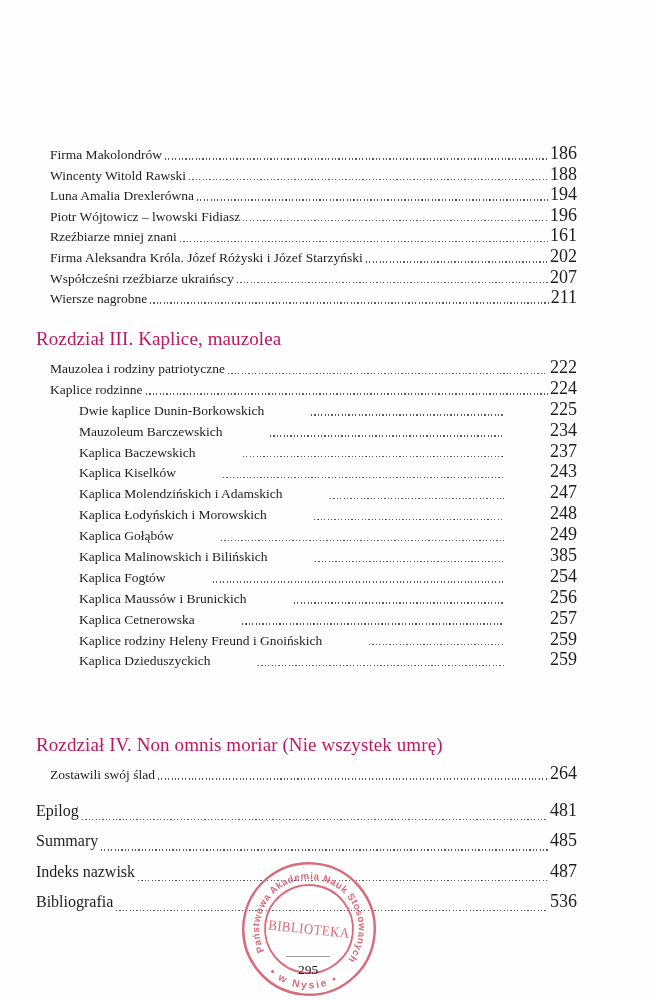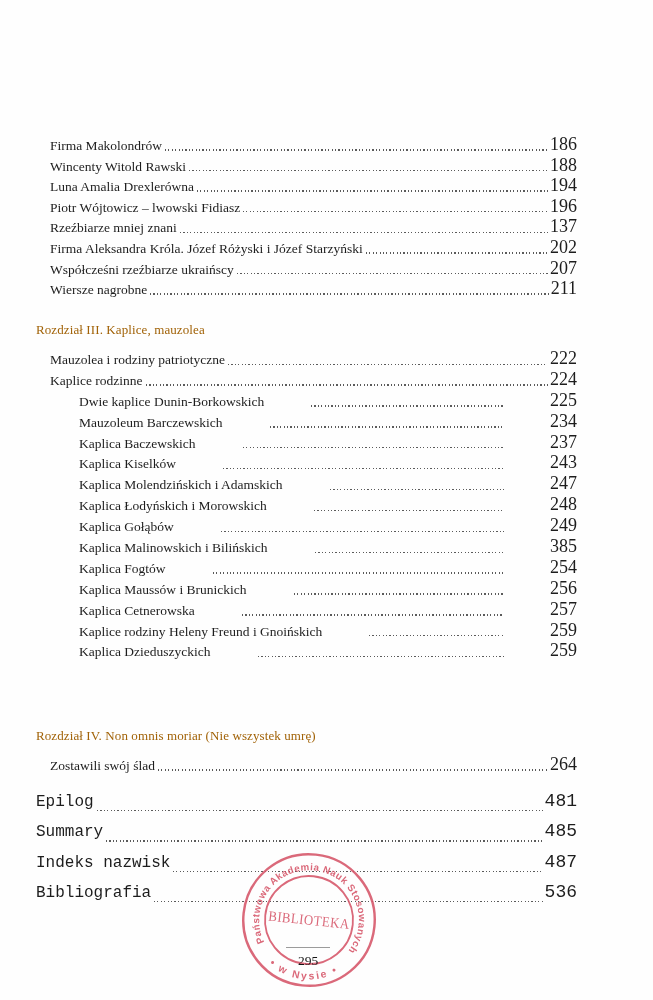--- a/index.html
+++ b/index.html
@@ -2,51 +2,51 @@
 <html style="--stamp-red: #d65568;"><head>
 <meta charset="utf-8">
 <style>
   html,body{margin:0;padding:0;}
   body{
     width:653px;height:1000px;position:relative;overflow:hidden;
     background:#fefefe;color:#1d1d1d;
     font-family:"Liberation Serif", serif;
     -webkit-font-smoothing:antialiased;
   }
-  .page{position:absolute;inset:0;background:#fefefe;}
+  .page{position:absolute;inset:0;background:#fefefe;margin-top:9px;}
 
   
   .list{position:absolute;left:50px;right:76px;}
   .row{display:flex;align-items:baseline;white-space:nowrap;}
   .lbl{font-size:13.5px;}
   .num{font-size:18px;}
   .dots{
     flex:1;align-self:flex-end;height:1.4px;margin:0 2px 4px 3px;
     background-image:repeating-linear-gradient(to right,#5a5a5a 0,#5a5a5a 1.1px,transparent 1.1px,transparent 3.4px);
   }
   .lvl2{padding-left:29px;gap:44px;}
 
   #list-s1{top:134px;}
   #list-s1 .row{height:20.6px;line-height:20.6px;}
 
   .chapter-heading{
-    position:absolute;left:36px;font-size:13px;line-height:19px;
-    letter-spacing:.1px;color:#a16207;white-space:nowrap;
+    position:absolute;left:36px;font-size:19px;line-height:19px;
+    letter-spacing:.1px;color:#be185d;white-space:nowrap;
   }
   #heading-ch3{top:320px;}
   #heading-ch4{top:726px;}
 
   #list-ch3{top:348px;}
   #list-ch3 .row{height:20.9px;line-height:20.9px;}
 
   #list-ch4{top:754px;}
   #list-ch4 .row{height:20.6px;line-height:20.6px;}
 
   #list-back{top:786px;left:36px;}
-  #list-back .row{height:30.3px;line-height:30.3px;font-family:Liberation Mono, monospace;}
+  #list-back .row{height:30.3px;line-height:30.3px;}
   #list-back .lbl{font-size:16px;}
   #list-back .dots{margin-bottom:5px;}
 
   
   .stamp{
     position:absolute;left:203px;top:814px;width:212px;height:212px;
     transform:rotate(6deg);opacity:.88;z-index:1;pointer-events:none;
   }
   .ring-outer{fill:none;stroke:var(--stamp-red,#d65568);stroke-width:2.3;}
   .ring-inner{fill:none;stroke:var(--stamp-red,#d65568);stroke-width:1.7;}
@@ -94,21 +94,21 @@
 
       <div class="row">
         <span class="lbl">Piotr Wójtowicz – lwowski Fidiasz</span>
         <span class="dots"></span>
         <span class="num">196</span>
       </div>
 
       <div class="row">
         <span class="lbl">Rzeźbiarze mniej znani</span>
         <span class="dots"></span>
-        <span class="num">137</span>
+        <span class="num">161</span>
       </div>
 
       <div class="row">
         <span class="lbl">Firma Aleksandra Króla. Józef Różyski i Józef Starzyński</span>
         <span class="dots"></span>
         <span class="num">202</span>
       </div>
 
       <div class="row">
         <span class="lbl">Współcześni rzeźbiarze ukraińscy</span>

